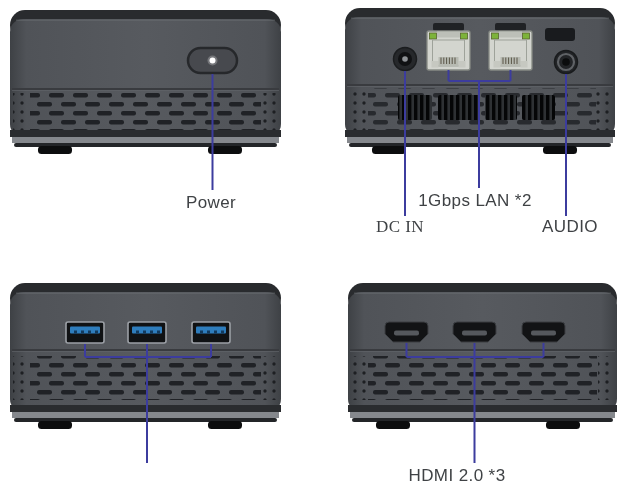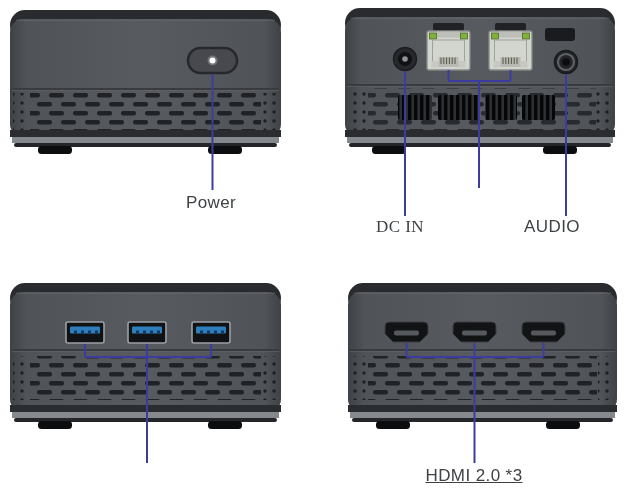--- a/index.html
+++ b/index.html
@@ -203,16 +203,17 @@
       </g>
       <g>
         <path d="M522,326 Q522,322 526,322 L561,322 Q565,322 565,326 L565,334 L557,342 L530,342 L522,334 Z" fill="#121315" stroke="#3c3f43" stroke-width="1"></path>
         <rect x="531" y="330.5" width="25" height="5" rx="2" fill="#55585d"></rect>
       </g>
       <path class="ann" d="M406.5,343 V357 M474.5,343 V357 M543.5,343 V357 M406.5,357 H543.5 M474.5,357 V463"></path>
     </g>
   </svg>
 
   <div class="port-label" style="left:211px; top:194px;">Power</div>
+  <div class="port-label" style="left:475px; top:192px;">1Gbps LAN *2</div>
   <div class="port-label" style="left:400px; top:218px;font-family:Liberation Serif, serif;">DC IN</div>
-  <div class="port-label" style="left:552px; top:218px;">AUDIO</div>
-  <div class="port-label" style="left:474px; top:467px;text-decoration:underline;">HDMI 2.0 *3</div>
+  <div class="port-label" style="left:570px; top:218px;">AUDIO</div>
+  <div class="port-label" style="left:457px; top:467px;">HDMI 2.0 *3</div>
 </div>
 
 </body></html>

